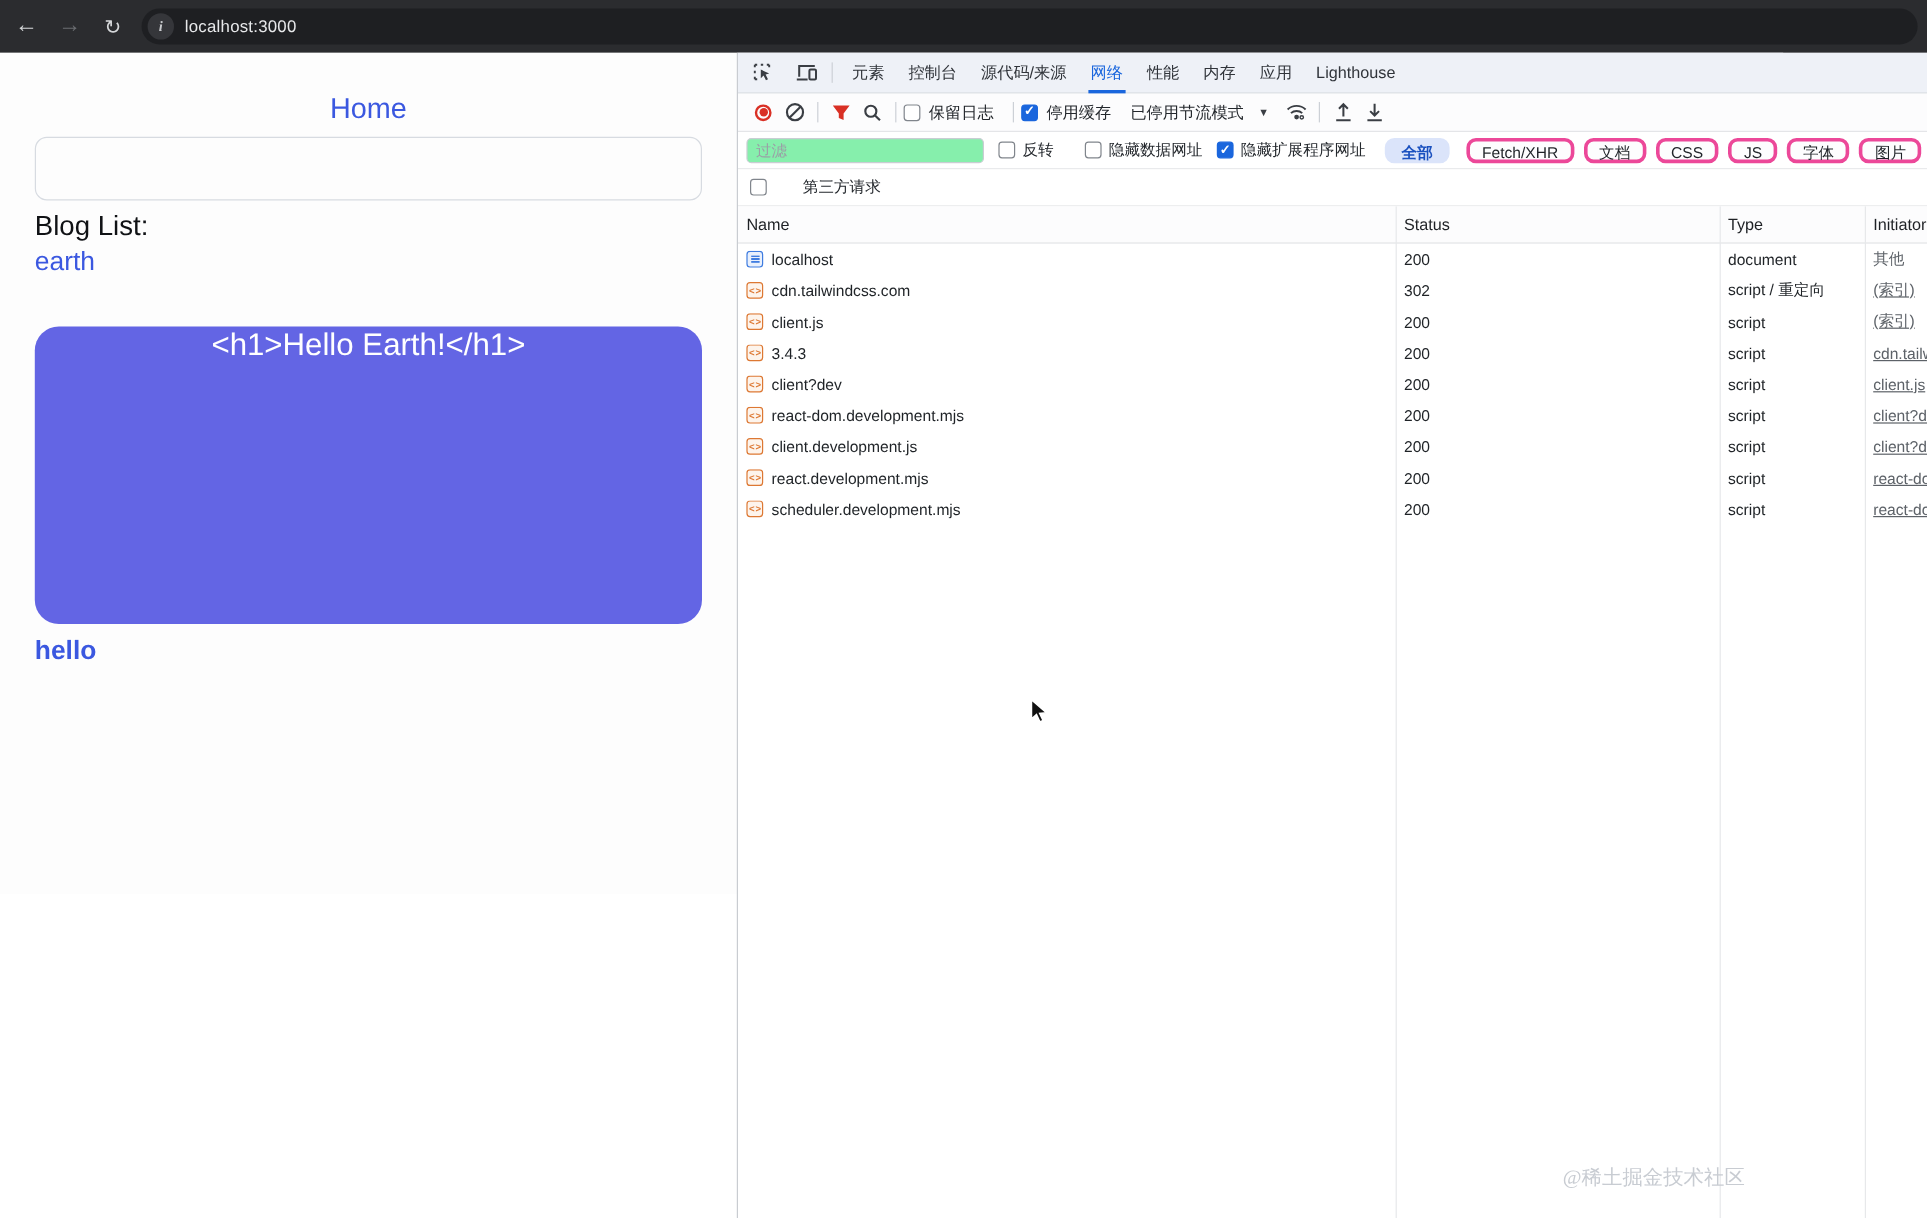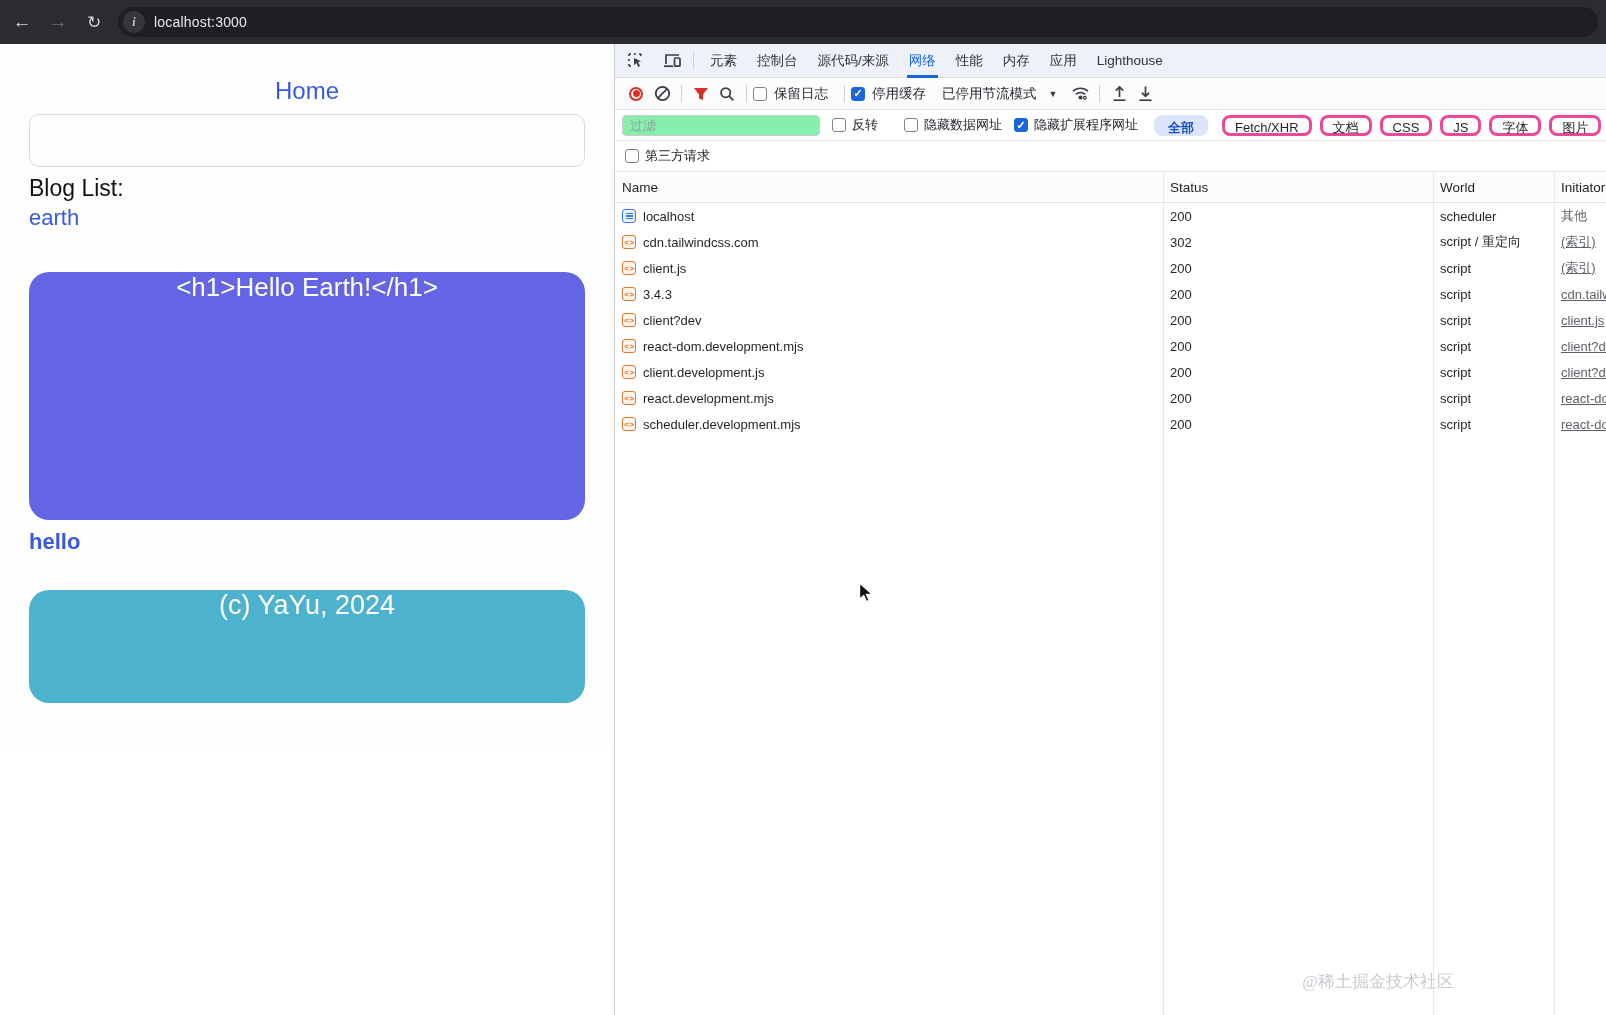--- a/index.html
+++ b/index.html
@@ -48,21 +48,21 @@
   .throttle { margin-left:6px; white-space:nowrap; cursor:pointer; }
   .caret { font-size:9px; color:#3a3e44; margin:0 10px 0 12px; cursor:pointer; }
 
   .dt-filterbar { position:absolute; left:0; top:66px; width:992px; height:31px; border-bottom:1px solid #e9eaec; display:flex; align-items:center; font-size:13px; color:#23272c; overflow:hidden; white-space:nowrap; }
   .filter-input { width:198px; height:21px; margin-left:7px; border:1px solid #c9cdd3; border-radius:4px; font-size:13px; padding:0 7px; color:#202428; outline:none; background:#86efac; flex:none; }
   .filter-input::placeholder { color:#9aa0a6; }
   .fb-label { margin:0 8px 0 6px; cursor:default; }
   .pill { height:21px; line-height:20px; padding:0 10px; border:3px solid #ec4899; border-radius:8px; background:#fdfdfe; margin-left:8px; cursor:pointer; flex:none; font-size:13px; color:#1f2328; }
   .pill.active { background:#dbe4fa; border-color:#dbe4fa; color:#1b51bf; font-weight:bold; padding:0 11px; }
 
-  .dt-thirdparty { position:absolute; left:0; top:97px; width:992px; height:31px; border-bottom:1px solid #e9eaec; display:flex; align-items:center; font-size:13px; color:#23272c; }
+  .dt-thirdparty { position:absolute; left:0; top:97px; width:992px; height:31px; border-bottom:1px solid #e9eaec; display:flex; align-items:center; font-size:13px; color:#23272c;gap:24px; }
   .dt-thirdparty .cb { margin-left:10px; }
 
   .dt-table { position:absolute; left:0; top:128px; width:992px; height:843px; }
   .col-div { position:absolute; top:0; bottom:0; width:1px; background:#e7e8ea; }
   .tbl-header { position:absolute; left:0; top:0; width:992px; height:31px; border-bottom:1px solid #e3e4e7; display:grid; grid-template-columns:548px 270px 121px 1fr; align-items:center; font-size:13.5px; color:#1e2125; background:#fcfcfd; }
   .tbl-header span { padding-left:7px; overflow:hidden; white-space:nowrap; cursor:pointer; }
   .tbl-rows { position:absolute; left:0; top:31px; width:992px; }
   .net-row { display:grid; grid-template-columns:548px 270px 121px 1fr; align-items:center; height:26px; font-size:13px; color:#1f2327; cursor:pointer; }
   .net-row > span { padding-left:7px; overflow:hidden; white-space:nowrap; }
   .cell-name { display:flex; align-items:center; gap:7px; }
@@ -95,23 +95,20 @@
 
   <div class="page">
     <a class="home-link">Home</a>
     <input class="page-input" value="" style="">
     <div class="blog-label">Blog List:</div>
     <a class="page-link">earth</a>
     <div class="card purple1">
       <span>&lt;h1&gt;Hello Earth!&lt;/h1&gt;</span>
     </div>
     <a class="page-link hello-link">hello</a>
-    <div class="card teal">
-      <span>(c) YaYu, 2024</span>
-    </div>
   </div>
 
   <div class="devtools">
 
     <div class="dt-tabbar">
       <div class="dt-iconbtn">
         <svg width="18" height="18" viewBox="0 0 18 18">
             <g stroke="#3a3e44" stroke-width="1.6" fill="none">
               <path d="M2 2h2M7 2h2M12 2h2M2 2v2M2 7v2M2 12v2M14 2v2" stroke-dasharray="2.4 1.8"></path>
               <path d="M2 14h2"></path>
@@ -221,33 +218,33 @@
 
     <div class="dt-thirdparty">
       <span class="cb"></span>
       <span class="fb-label">第三方请求</span>
     </div>
 
     <div class="dt-table">
       <div class="tbl-header">
         <span>Name</span>
         <span>Status</span>
-        <span>World</span>
+        <span>Type</span>
         <span>Initiator</span>
       </div>
       <div class="tbl-rows" id="rows">
   <div class="net-row">
     <span class="cell-name">
               <span class="ficon document">
                 <i></i>
               </span>
               <span>localhost</span>
             </span>
     <span>200</span>
-    <span>scheduler</span>
+    <span>document</span>
     <span class="initiator">其他</span>
   </div>
 
   <div class="net-row">
     <span class="cell-name">
               <span class="ficon script">&lt; &gt;</span>
               <span>cdn.tailwindcss.com</span>
             </span>
     <span>302</span>
     <span>script / 重定向</span>

